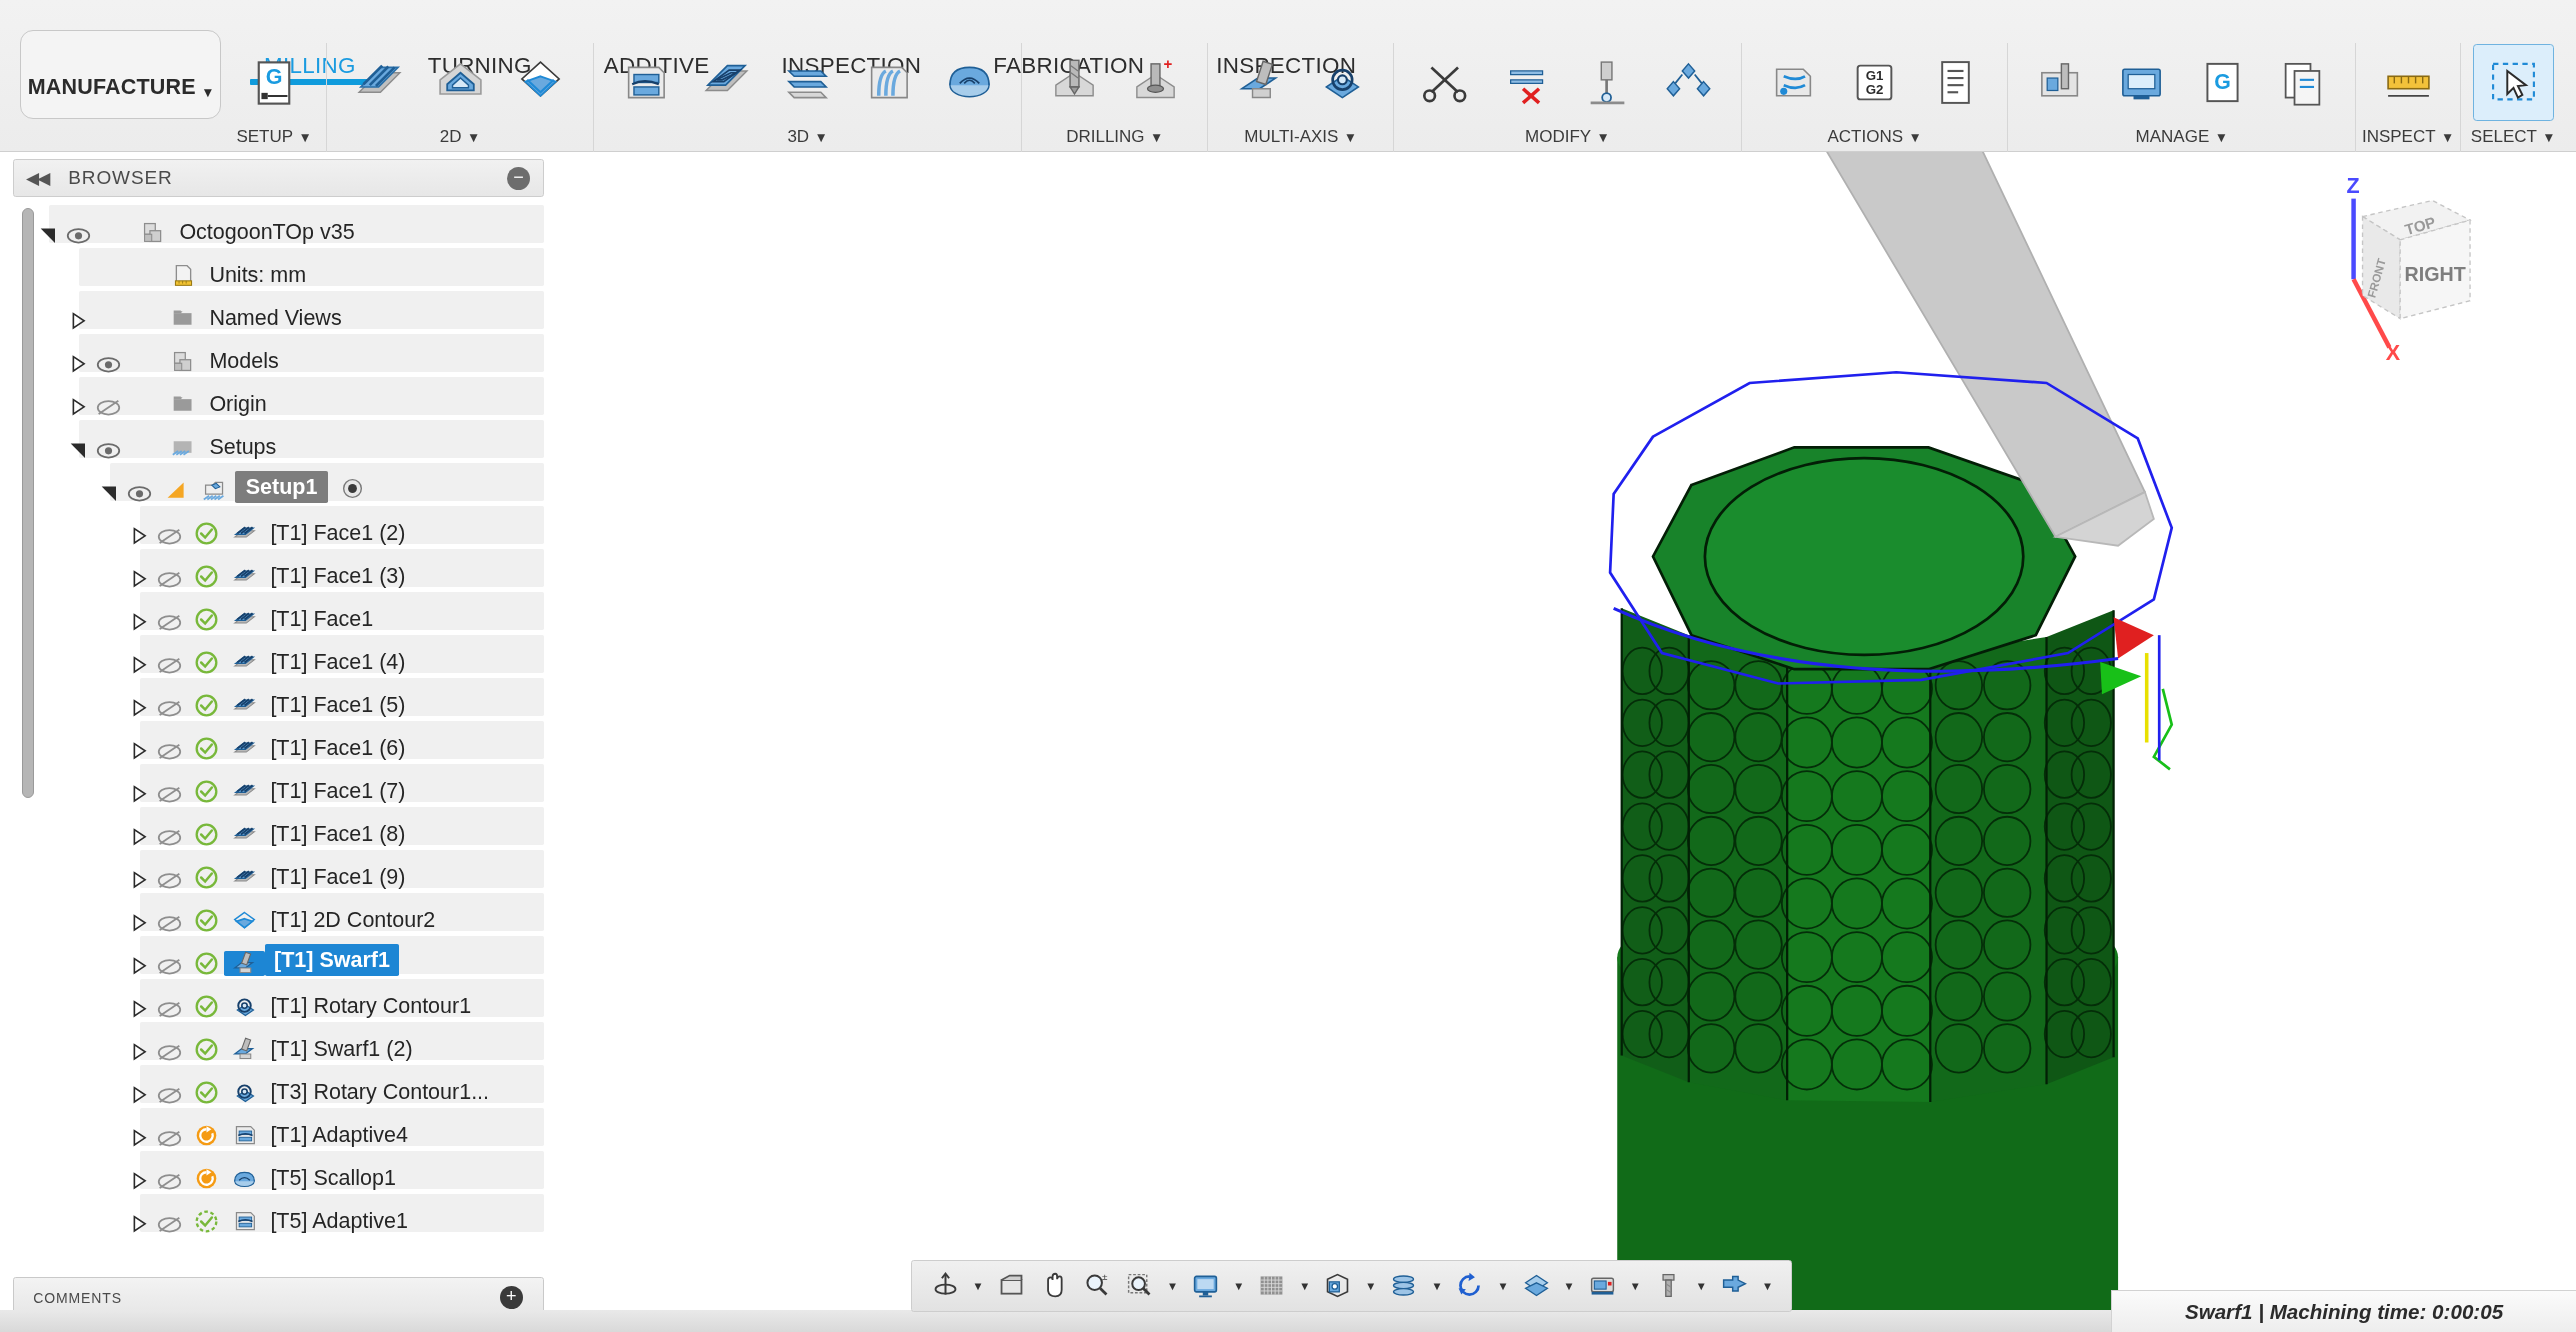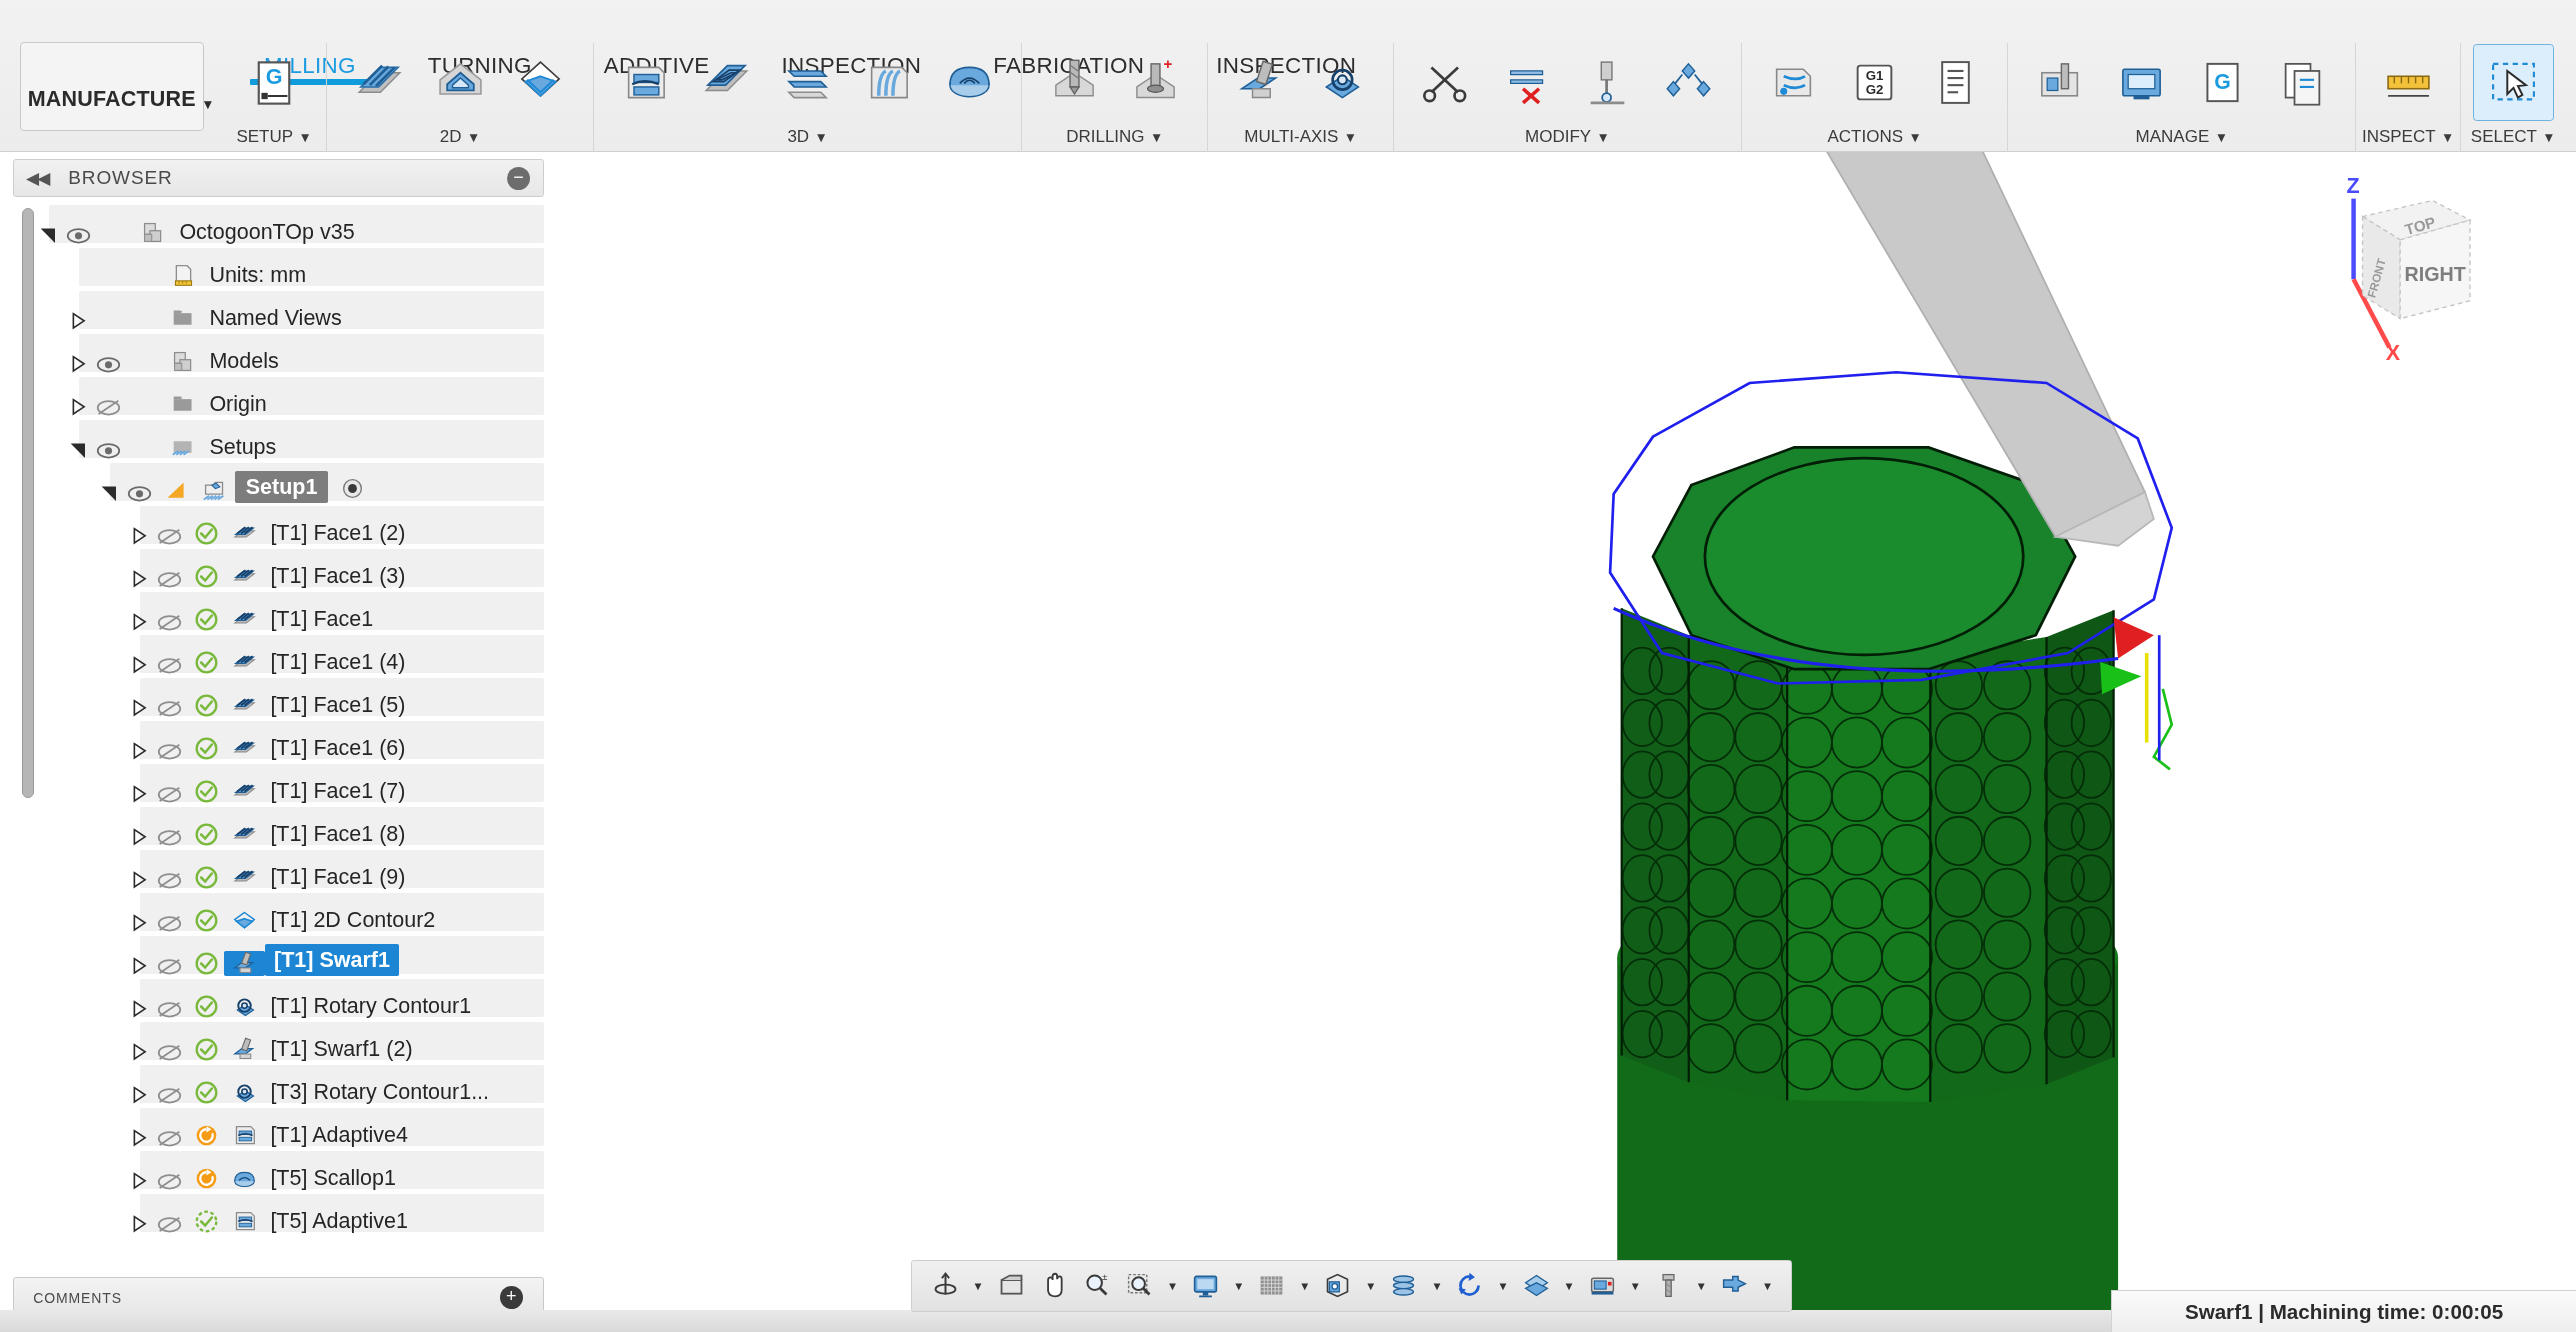--- a/index.html
+++ b/index.html
@@ -10,22 +10,22 @@
   }
   #app{ position:relative; width:2576px; height:1333px; }
 
   
   .ribbon{
     position:absolute; left:0; top:0; width:2576px; height:152px;
     background:linear-gradient(#f2f2f2,#ececec);
     border-bottom:0.9px solid #cfcfcf;
   }
   .manufacture-box{
-    position:absolute; left:19.7px; top:42px; width:184px; height:89px;
-    border:0.9px solid #c8c8c8; border-radius:4px; background:#f4f4f4;
+    position:absolute; left:19.7px; top:30px; width:201px; height:89px;
+    border:0.9px solid #c8c8c8; border-radius:13px; background:#f4f4f4;
   }
   .manufacture-label{
     position:absolute; left:0; top:0; width:201px; height:89px;
     display:flex; align-items:flex-end; justify-content:center; padding-bottom:19.7px;
     font-size:21.5px; font-weight:bold; color:#2b2b2b; letter-spacing:0.2px;
   }
   .caret{ font-size:13.4px; margin-left:5.4px; }
 
   .tabs{ position:absolute; left:228px; top:0px; height:43px; display:flex;margin-top:44px; }
   .tab{
@@ -131,21 +131,21 @@
   .navbtn{ width:41px; height:41px; display:flex; align-items:center; justify-content:center;
            cursor:pointer; border-radius:2.7px;}
   .navcaret{ width:21.5px; height:41px; display:flex; align-items:center; justify-content:center;
              font-size:11.6px; color:#333; cursor:pointer;}
 
   .statusbar{
     position:absolute; right:0; bottom:0; height:43px; min-width:465px;
     background:linear-gradient(#fbfbfb,#ededed); border-top:0.9px solid #d2d2d2;
     border-left:0.9px solid #d2d2d2;
     display:flex; align-items:center; justify-content:center; padding:0 36px;
-    font-size:20.6px; font-weight:bold; color:#2b2b2b; z-index:45;
+    font-size:20.6px; font-weight:bold; color:#2b2b2b; z-index:45;font-style:italic;
   }
   .shadow-strip{
     position:absolute; left:0; right:0; bottom:0; height:23px;
     background:linear-gradient(#e9e9e9,#d8d8d8);
   }
 </style>
 </head>
 <body>
 
 <div id="app">

